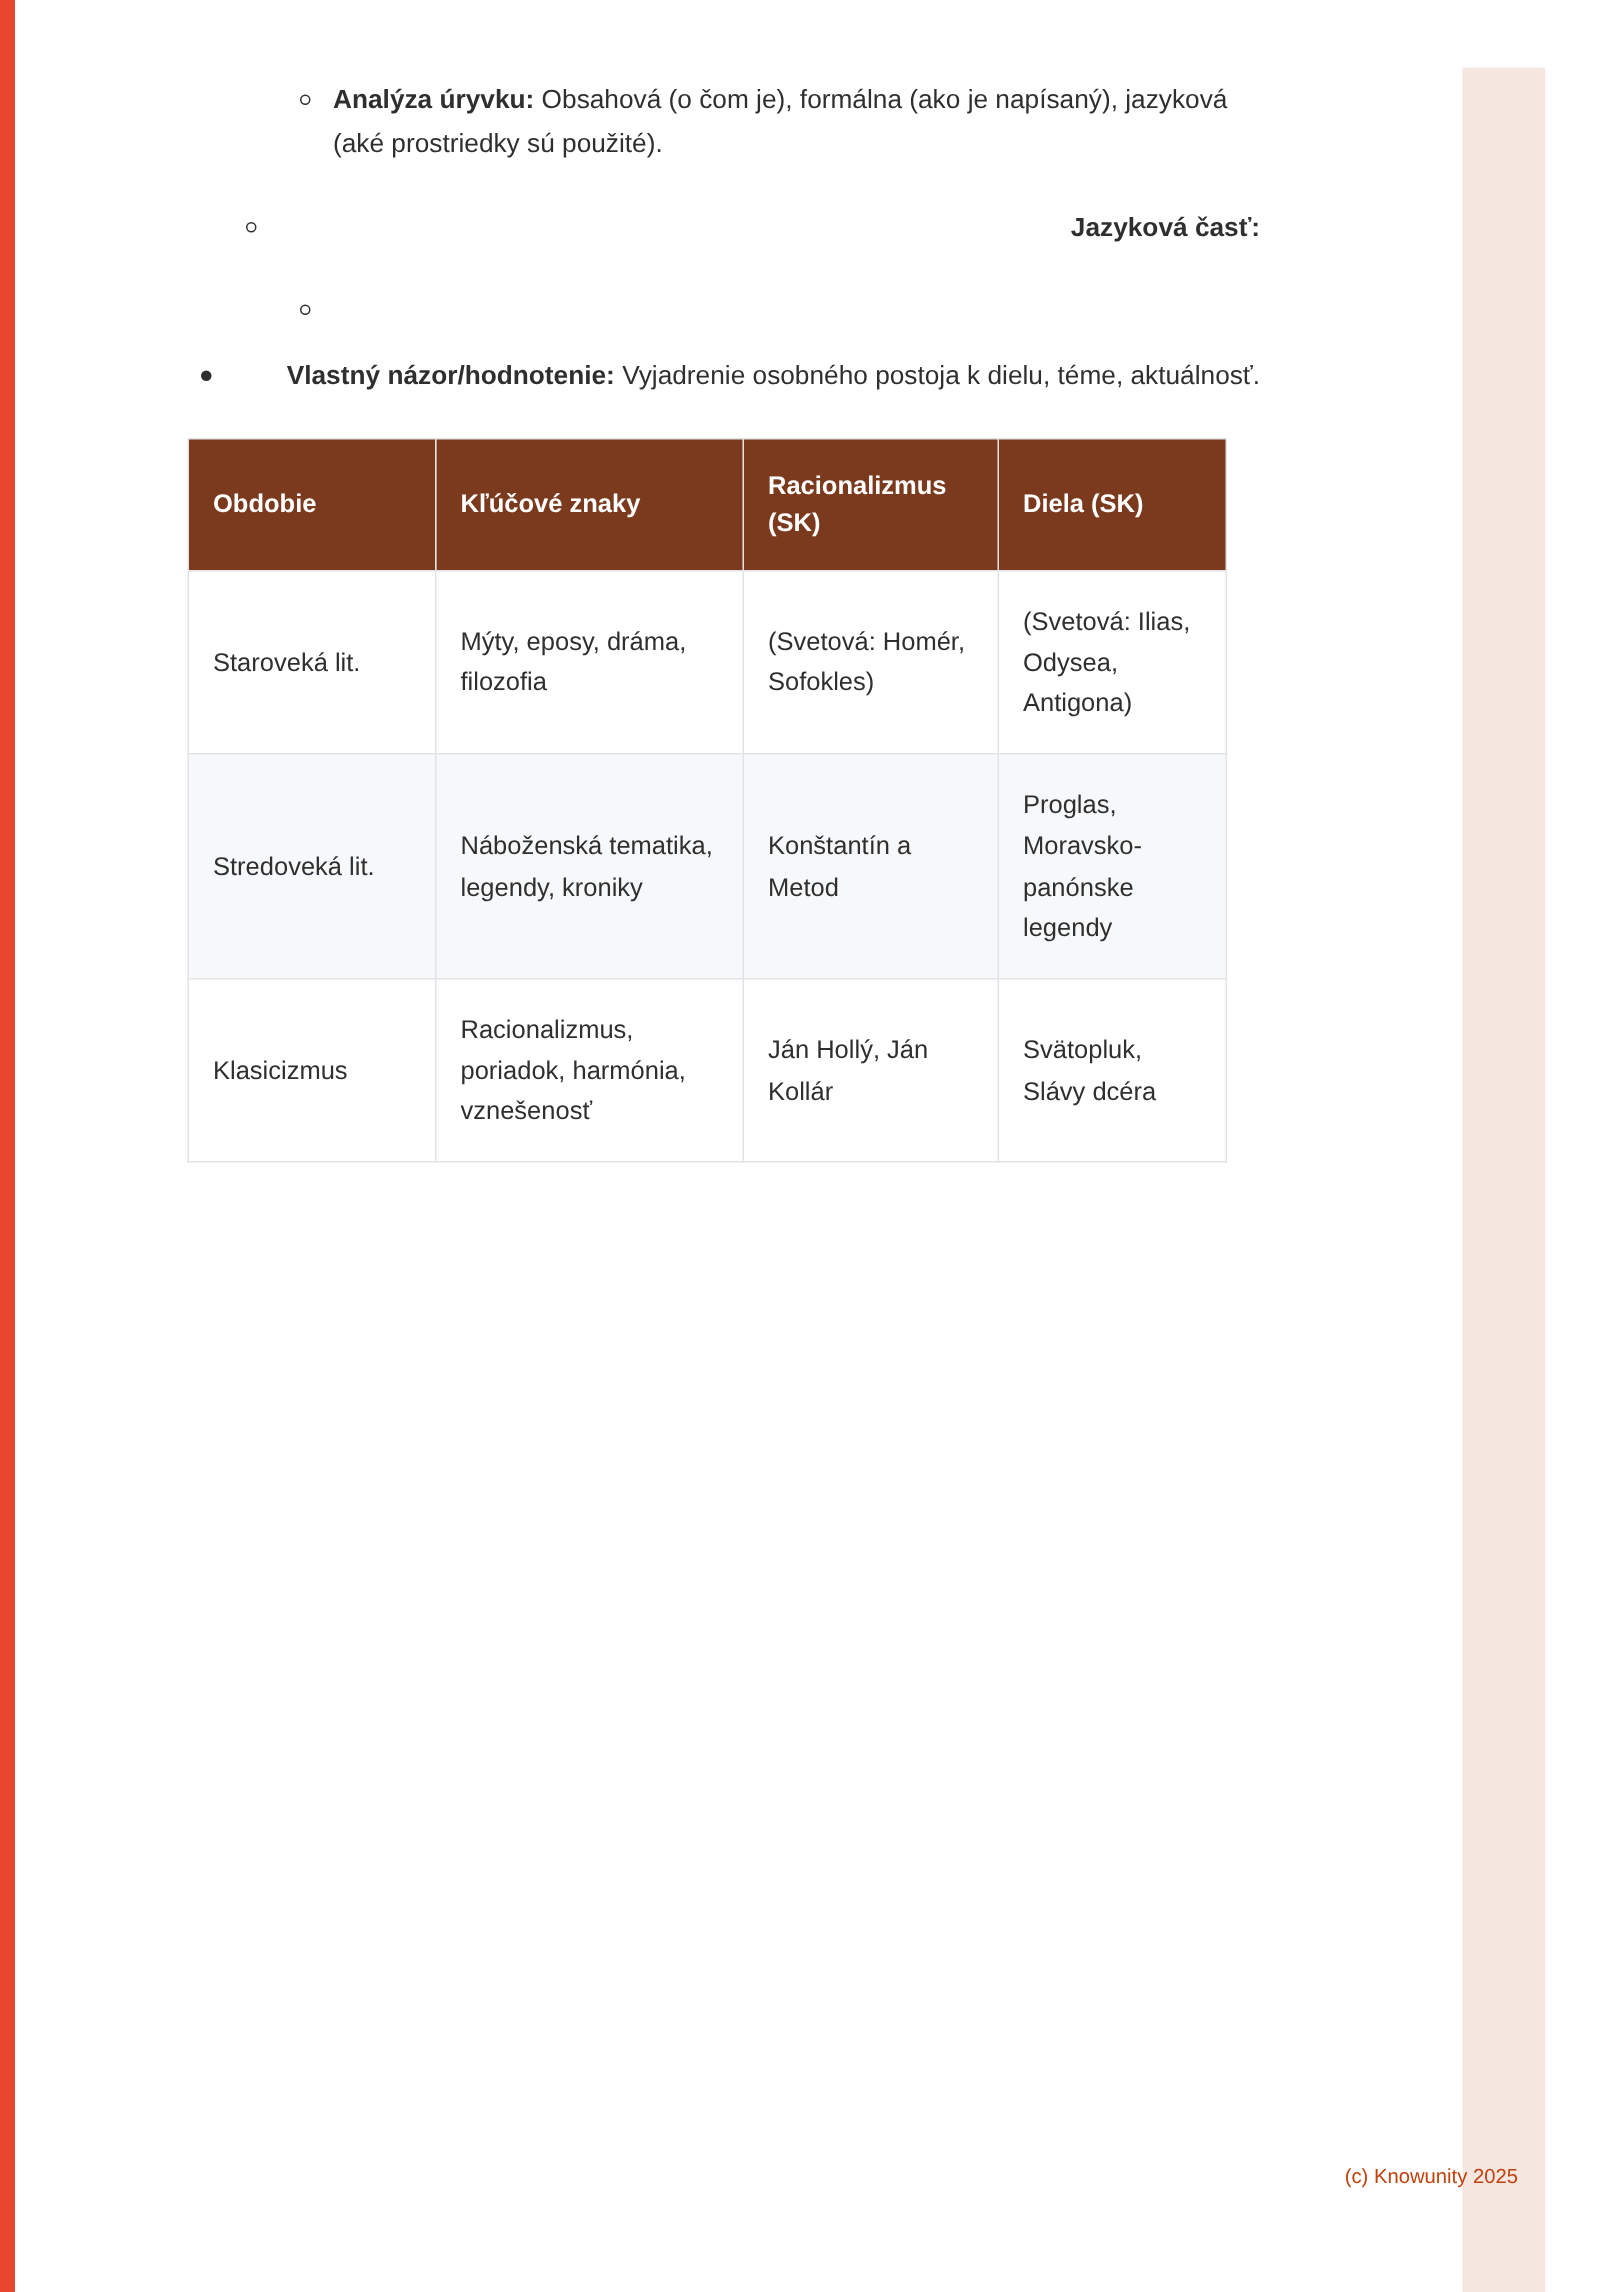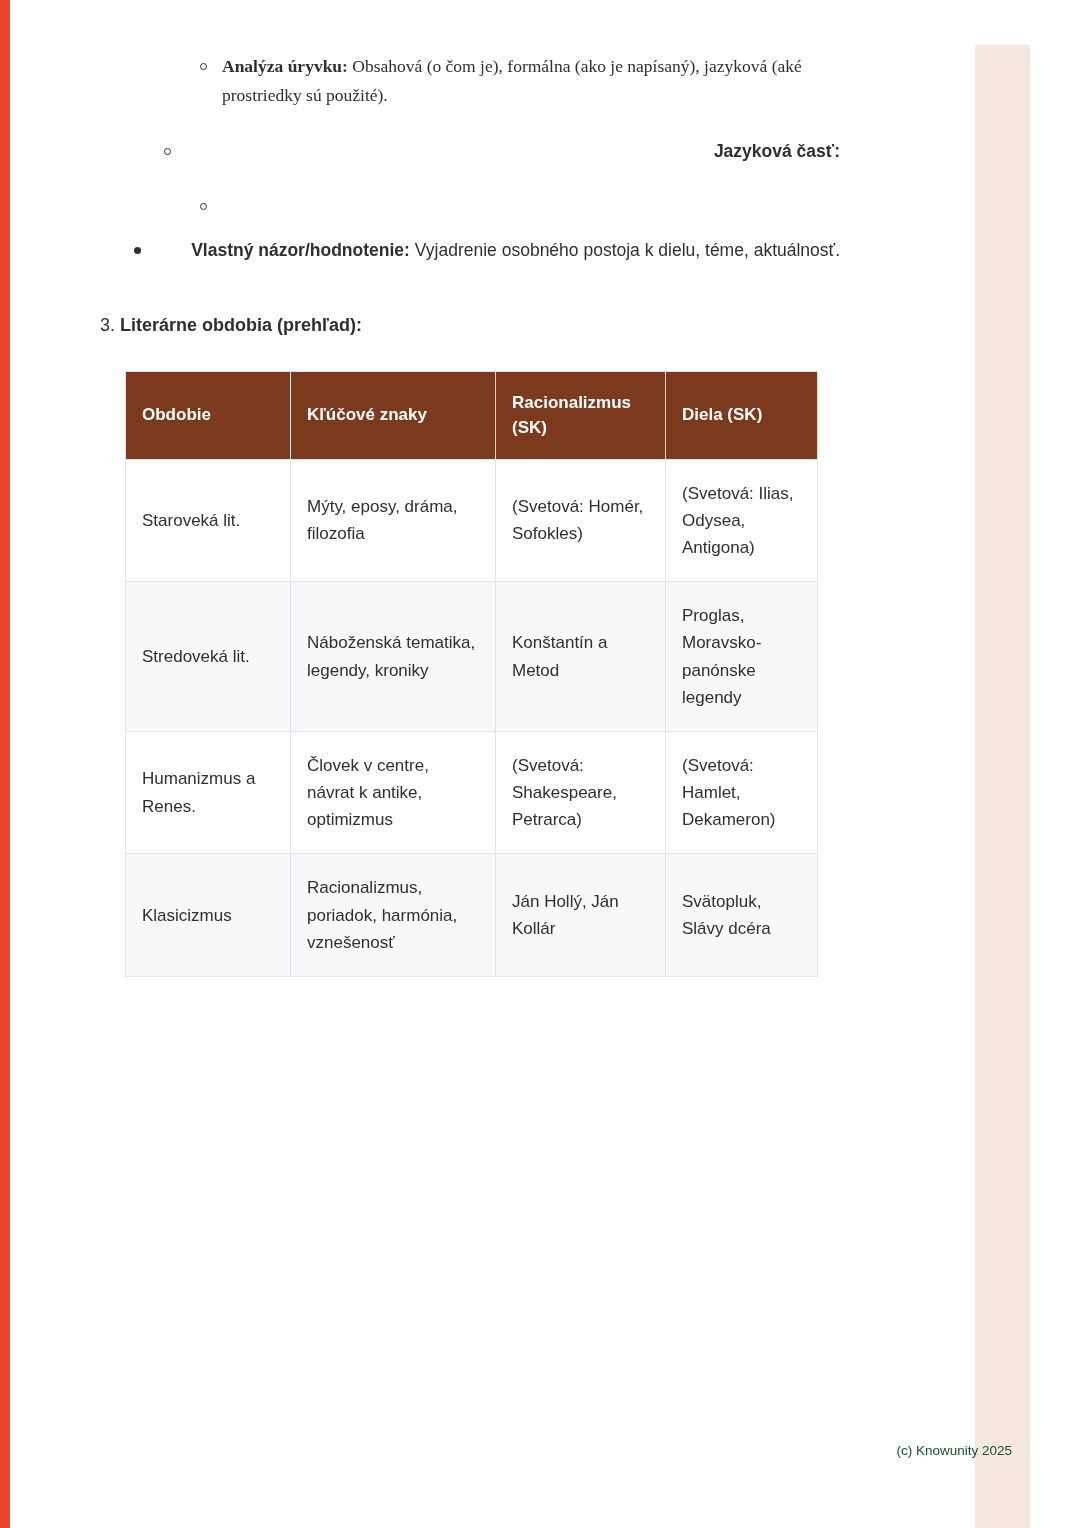--- a/index.html
+++ b/index.html
@@ -22,21 +22,21 @@
   .content {
     position:absolute; left:100px; top:52px; width:740px;
   }
   
   .li { display:flex; align-items:flex-start; margin-bottom:26px; font-size:17.5px; line-height:1.68; }
   .li .marker { flex:0 0 auto; width:7px; height:7px; margin-top:11px; margin-right:15px; border-radius:50%; }
   .marker.circle { border:1.5px solid #2f2f2f; }
   .marker.disc { background:#2f2f2f; }
   .indent-1 { padding-left:34px; }
   .indent-2 { padding-left:64px; }
-  .indent-3 { padding-left:100px;font-family:Liberation Serif, serif; }
+  .indent-3 { padding-left:100px; }
   .gap { margin-top:13px;justify-content:space-between; }
   .b { font-weight:700; }
   
   .heading { margin-top:46px; margin-bottom:32px; font-size:18px; line-height:1.5; }
   .heading .b { font-weight:700; }
   
   table {
     border-collapse:collapse;
     margin-left:25px;
     table-layout:fixed;
@@ -61,21 +61,21 @@
     font-size:17px;
     line-height:1.6;
     border:1px solid #e1e3e6;
     vertical-align:middle;
     background:#ffffff;
   }
   tbody tr:nth-child(even) td { background:var(--row-alt-bg,#f7f8fa); }
   
   .watermark {
     position:absolute; right:68px; top:1443px;
-    font-size:13.5px; color:#14532d; z-index:2;
+    font-size:13.5px; color:#c2410c; z-index:2;
   }
 </style>
 </head>
 <body>
 
 <div class="left-stripe"></div>
 <div class="right-stripe"></div>
 
 <div class="content">
 
@@ -94,24 +94,20 @@
     <span class="marker circle"></span>
   </div>
 
 
   <div class="li indent-1 gap">
     <span class="marker disc"></span>
     <div><span class="b">Vlastný názor/hodnotenie:</span><span> Vyjadrenie osobného postoja k dielu, téme, aktuálnosť.</span></div>
   </div>
 
 
-  <div class="heading">
-    <span>3.</span>
-    <span class="b">Literárne obdobia (prehľad):</span>
-  </div>
 
   <table>
     <colgroup>
         <col class="c0">
         <col class="c1">
         <col class="c2">
         <col class="c3">
       </colgroup>
     <thead>
       <tr>
@@ -128,26 +124,20 @@
         <td>(Svetová: Homér, Sofokles)</td>
         <td>(Svetová: Ilias, Odysea, Antigona)</td>
       </tr>
       <tr>
         <td>Stredoveká lit.</td>
         <td>Náboženská tematika, legendy, kroniky</td>
         <td>Konštantín a Metod</td>
         <td>Proglas, Moravsko-panónske legendy</td>
       </tr>
       <tr>
-        <td>Humanizmus a Renes.</td>
-        <td>Človek v centre, návrat k antike, optimizmus</td>
-        <td>(Svetová: Shakespeare, Petrarca)</td>
-        <td>(Svetová: Hamlet, Dekameron)</td>
-      </tr>
-      <tr>
         <td>Klasicizmus</td>
         <td>Racionalizmus, poriadok, harmónia, vznešenosť</td>
         <td>Ján Hollý, Ján Kollár</td>
         <td>Svätopluk, Slávy dcéra</td>
       </tr>
     </tbody>
   </table>
 
 </div>
 

